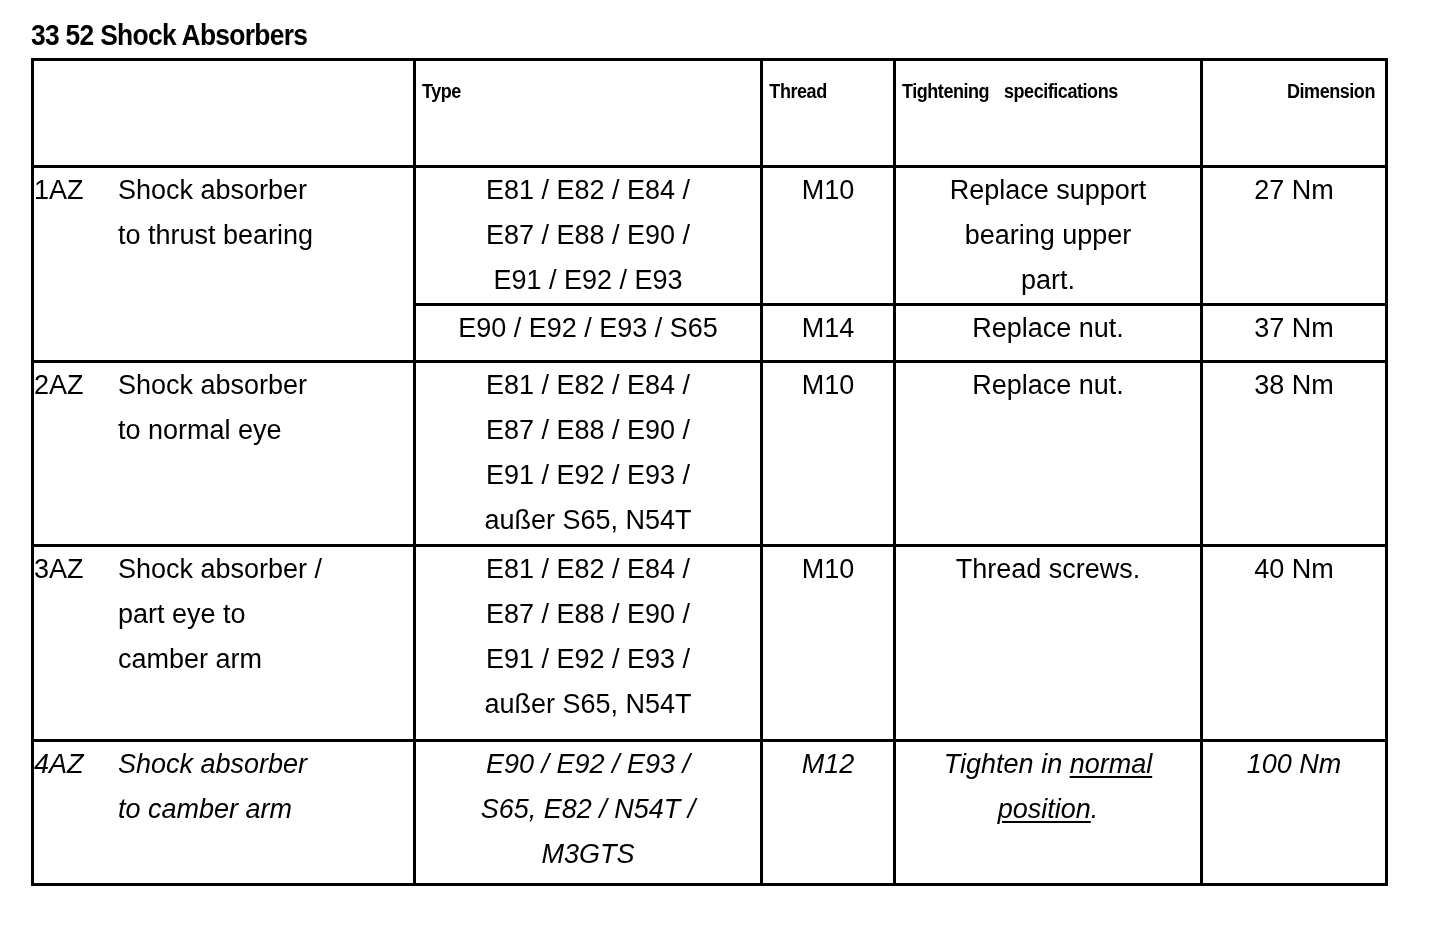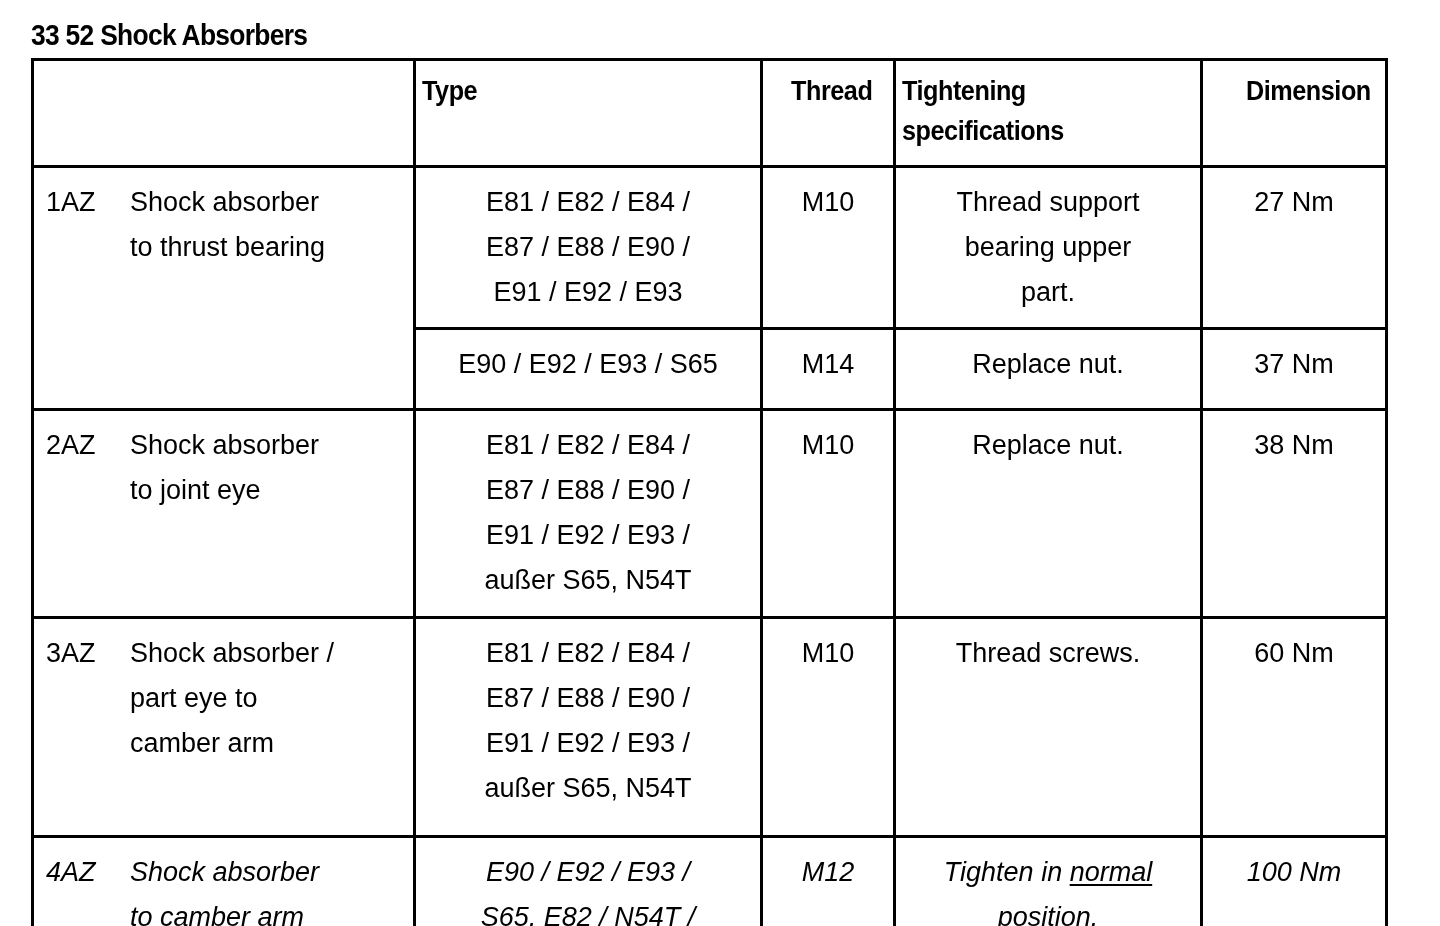--- a/index.html
+++ b/index.html
@@ -41,46 +41,46 @@
     position: absolute;
     left: 31px;
     top: 58px;
     width: 1354px;
     border-collapse: collapse;
     table-layout: fixed;
   }
   .spec-table td, .spec-table th {
     border: 3px solid #000;
     vertical-align: top;
-    padding: 12px;
+    padding: 0;
     font-size: 27px;
     font-weight: normal;
     text-align: left;
     line-height: 45px;
   }
 
   
   col.c1 { width: 382px; }
   col.c2 { width: 347px; }
   col.c3 { width: 133px; }
   col.c4 { width: 307px; }
   col.c5 { width: 185px; }
 
   
   .hdr td {
     height: 94px;
     font-weight: bold;
     font-family: "Liberation Sans Narrow", "Liberation Sans", sans-serif;
-    font-size: 28px;
+    font-size: 20px;
     line-height: 40px;
     letter-spacing: -0.5px;
     margin-left: 48px;
   }
   .hdr .h-pad     { padding: 10px 0 0 6px; }
-  .hdr .h-thread  { padding: 10px 2px 0 0; text-align: center; }
+  .hdr .h-thread  { padding: 10px 2px 0 0; text-align: left; }
   .hdr .h-tight   { padding: 10px 0 0 6px; }
   .hdr .h-dim     { padding: 10px 0 0 5px; text-align: right; }
   .hdr .shrink {
     display: inline-block;
     transform: scaleX(0.9);
     transform-origin: left top;
     white-space: nowrap;
   }
   .hdr .h-thread .shrink { transform-origin: right top; }
 
@@ -156,21 +156,21 @@
         </td>
         <td class="cell-type">
           <div class="line">E81 / E82 / E84 /</div>
           <div class="line">E87 / E88 / E90 /</div>
           <div class="line">E91 / E92 / E93</div>
         </td>
         <td class="cell-thread">
           <div class="line">M10</div>
         </td>
         <td class="cell-tight">
-          <div class="line">Thread support</div>
+          <div class="line">Replace support</div>
           <div class="line">bearing upper</div>
           <div class="line">part.</div>
         </td>
         <td class="cell-dim">
           <div class="line">27 Nm</div>
         </td>
       </tr>
 
       <tr class="r1b">
         <td class="cell-type">
@@ -186,21 +186,21 @@
           <div class="line">37 Nm</div>
         </td>
       </tr>
 
       <tr class="r2">
         <td class="cell-desc">
           <div class="desc-row">
             <span class="desc-code">2AZ</span>
             <span class="desc-text">
               <span class="line">Shock absorber</span><br>
-              <span class="line">to joint eye</span>
+              <span class="line">to normal eye</span>
             </span>
           </div>
         </td>
         <td class="cell-type">
           <div class="line">E81 / E82 / E84 /</div>
           <div class="line">E87 / E88 / E90 /</div>
           <div class="line">E91 / E92 / E93 /</div>
           <div class="line">außer S65, N54T</div>
         </td>
         <td class="cell-thread">
@@ -231,21 +231,21 @@
           <div class="line">E91 / E92 / E93 /</div>
           <div class="line">außer S65, N54T</div>
         </td>
         <td class="cell-thread">
           <div class="line">M10</div>
         </td>
         <td class="cell-tight">
           <div class="line">Thread screws.</div>
         </td>
         <td class="cell-dim">
-          <div class="line">60 Nm</div>
+          <div class="line">40 Nm</div>
         </td>
       </tr>
 
       <tr class="r4">
         <td class="cell-desc">
           <div class="desc-row">
             <span class="desc-code">4AZ</span>
             <span class="desc-text">
               <span class="line">Shock absorber</span><br>
               <span class="line">to camber arm</span>

